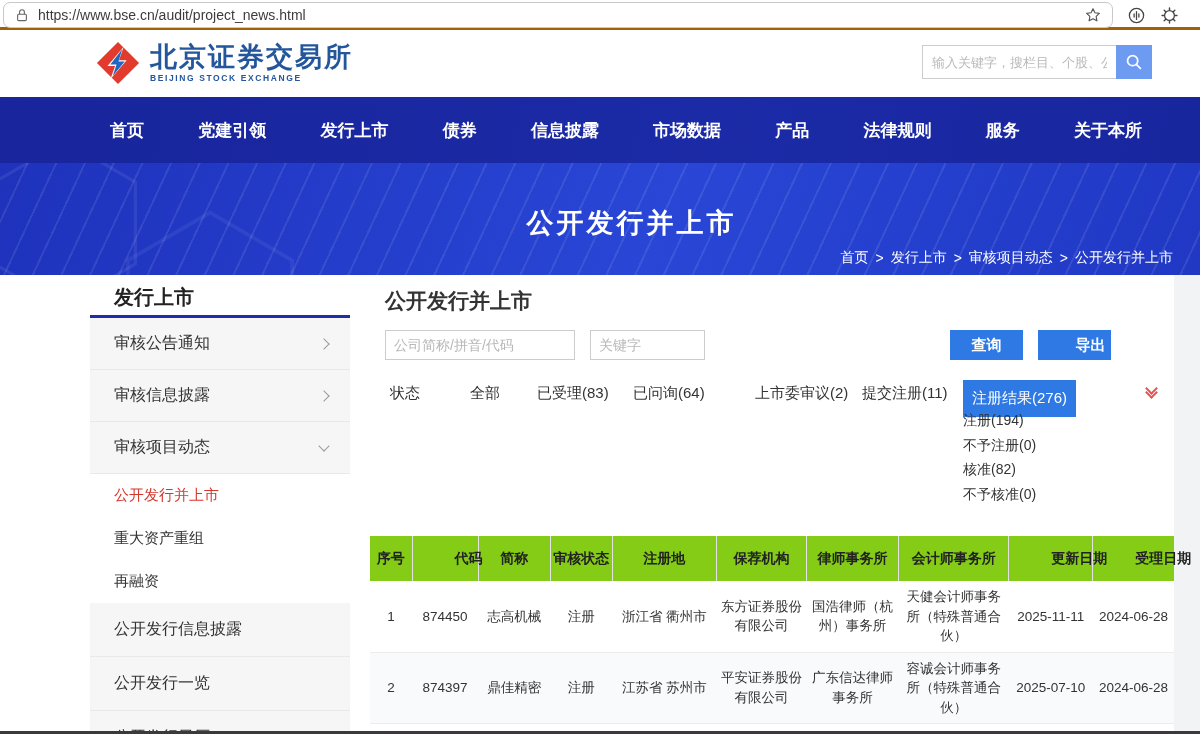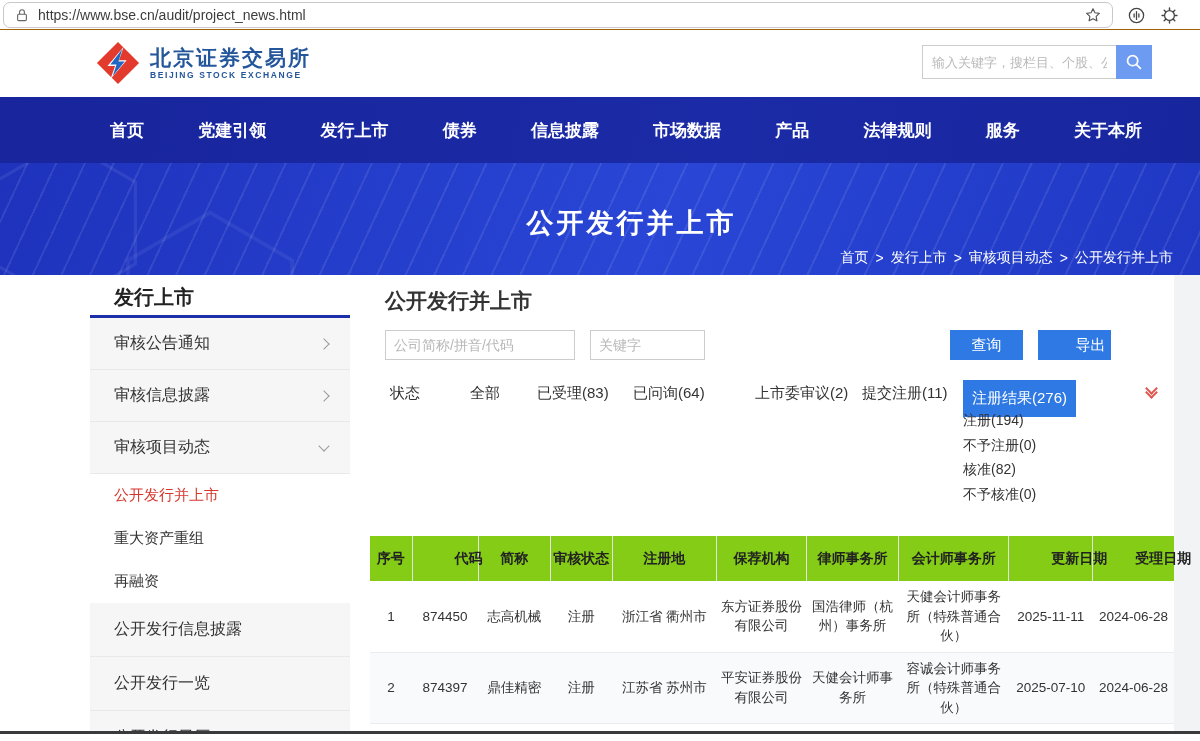--- a/index.html
+++ b/index.html
@@ -2,32 +2,32 @@
 <html><head>
 <meta charset="utf-8">
 <style>
   * { margin:0; padding:0; box-sizing:border-box; }
   html,body { width:1200px; height:741px; overflow:hidden; background:#fff;
     font-family:"Liberation Sans","DejaVu Sans",sans-serif; }
   .abs { position:absolute; }
 
   
   .browser-bar { position:absolute; left:0; top:0; width:1200px; height:30px;
-    background:#fff; border-bottom:1px solid #a16207; z-index:40; }
+    background:#fff; border-bottom:3px solid #a16207; z-index:40; }
   .url-field { position:absolute; left:3px; top:2px; width:1110px; height:26px;
     border:1px solid #c9c9c9; border-radius:7px; background:#fff;
     display:flex; align-items:center; padding:0 10px; }
   .url-text { font-size:14px; color:#3c3c3c; flex:1; white-space:nowrap; overflow:hidden; }
   .chrome-ic { position:absolute; top:4px; width:22px; height:22px; display:flex;
     align-items:center; justify-content:center; }
 
   
   .site-header { position:absolute; left:0; top:30px; width:1200px; height:67px; background:#fff; }
   .logo { position:absolute; left:95px; top:10px; display:flex; align-items:center; gap:9px; }
-  .logo-cn { font-size:21px; font-weight:bold; color:#24569c; letter-spacing:2px; line-height:1.1; }
+  .logo-cn { font-size:27px; font-weight:bold; color:#24569c; letter-spacing:2px; line-height:1.1; }
   .logo-en { font-size:8.5px; color:#24569c; letter-spacing:1.6px; font-weight:bold; }
   .hdr-search { position:absolute; left:922px; top:15px; width:230px; height:34px; display:flex; }
   .hdr-search input { width:194px; height:34px; border:1px solid #ccc; border-right:none;
     padding:0 9px; font-size:13px; color:#333; outline:none; }
   .hdr-search input::placeholder { color:#b9b9b9; }
   .hdr-search-btn { width:36px; height:34px; background:#6d9bf2; border:none; cursor:pointer;
     display:flex; align-items:center; justify-content:center; }
 
   
   .main-nav { position:absolute; left:0; top:97px; width:1200px; height:66px;
@@ -76,21 +76,21 @@
   .filter-input { position:absolute; top:55px; height:30px; border:1px solid #ccc;
     font-size:14px; color:#333; padding:0 8px; outline:none; background:#fff; }
   .filter-input::placeholder { color:#b8b8b8; }
   .f-company { left:15px; width:190px; }
   .f-keyword { left:220px; width:115px; }
   .f-date { left:348px; top:55px; width:219px; height:30px; border:1px solid #ccc;
     font-size:14px; color:#b8b8b8; padding:6px 8px; cursor:pointer; }
   .f-date-tri { position:absolute; right:10px; top:13px; width:0; height:0;
     border-left:5px solid transparent; border-right:5px solid transparent; border-top:6px solid #cf3b30; }
   .btn-blue { position:absolute; top:55px; width:73px; height:30px; background:#2e79e4; color:#fff;
-    border:none; font-size:15px; font-weight:normal; cursor:pointer; }
+    border:none; font-size:15px; font-weight:bold; cursor:pointer; }
   .b-query { left:580px; } .b-export { left:668px;padding-left:32px; }
 
   .status-row { position:absolute; left:0; top:103px; width:804px; height:30px; font-size:15px; color:#333; }
   .status-row > span { position:absolute; line-height:30px; cursor:pointer; white-space:nowrap; }
   .st-label { left:20px; cursor:default !important; }
   .st-o0 { left:100px; } .st-o1 { left:167px; } .st-o2 { left:263px; }
   .st-o3 { left:385px; } .st-o4 { left:492px; }
   .st-tab { position:absolute; left:593px; top:2px; background:#2e79e4; color:#fff;
     padding:3px 9px 4px; font-size:15px; cursor:pointer; white-space:nowrap; }
   .dchev { position:absolute; right:18px; top:6px; cursor:pointer; }
@@ -326,21 +326,21 @@
         <td class="nowrap">2025-11-11</td>
         <td class="nowrap">2024-06-28</td>
       </tr>
       <tr class="alt">
         <td>2</td>
         <td class="cell-link">874397</td>
         <td class="cell-link">鼎佳精密</td>
         <td>注册</td>
         <td class="nowrap">江苏省 苏州市</td>
         <td class="cell-org">平安证券股份有限公司</td>
-        <td class="cell-org">天健会计师事务所</td>
+        <td class="cell-org">广东信达律师事务所</td>
         <td class="cell-org">容诚会计师事务所（特殊普通合伙）</td>
         <td class="nowrap">2025-07-10</td>
         <td class="nowrap">2024-06-28</td>
       </tr>
       <tr>
         <td>3</td>
         <td class="cell-link">874325</td>
         <td class="cell-link">酉立智能</td>
         <td>注册</td>
         <td class="nowrap">江苏省 苏州市</td>

